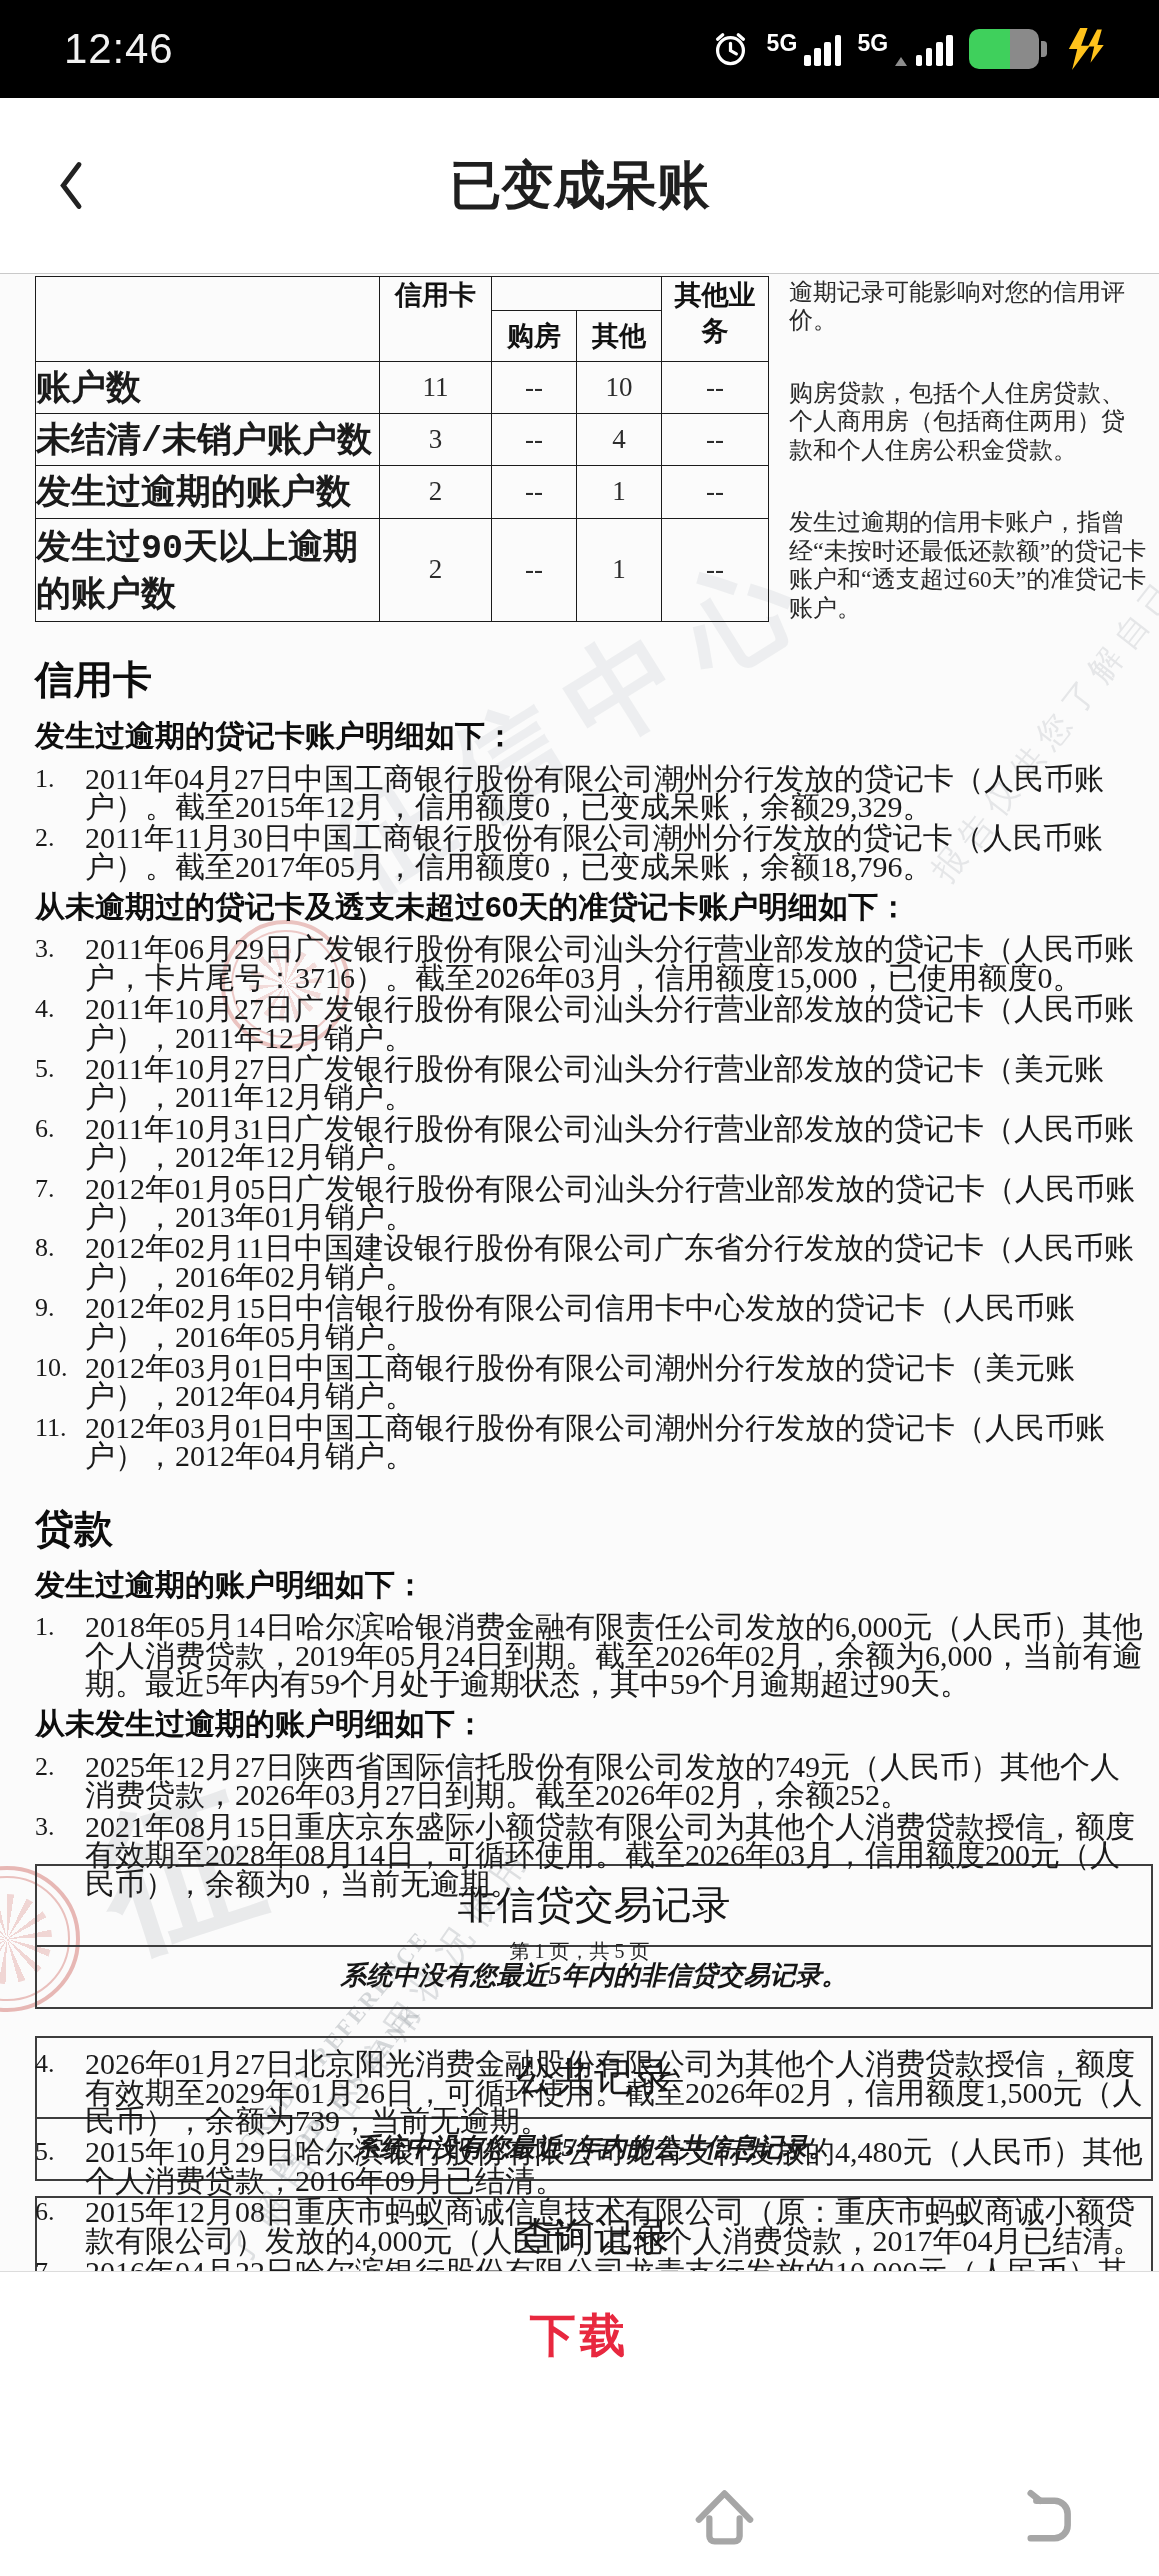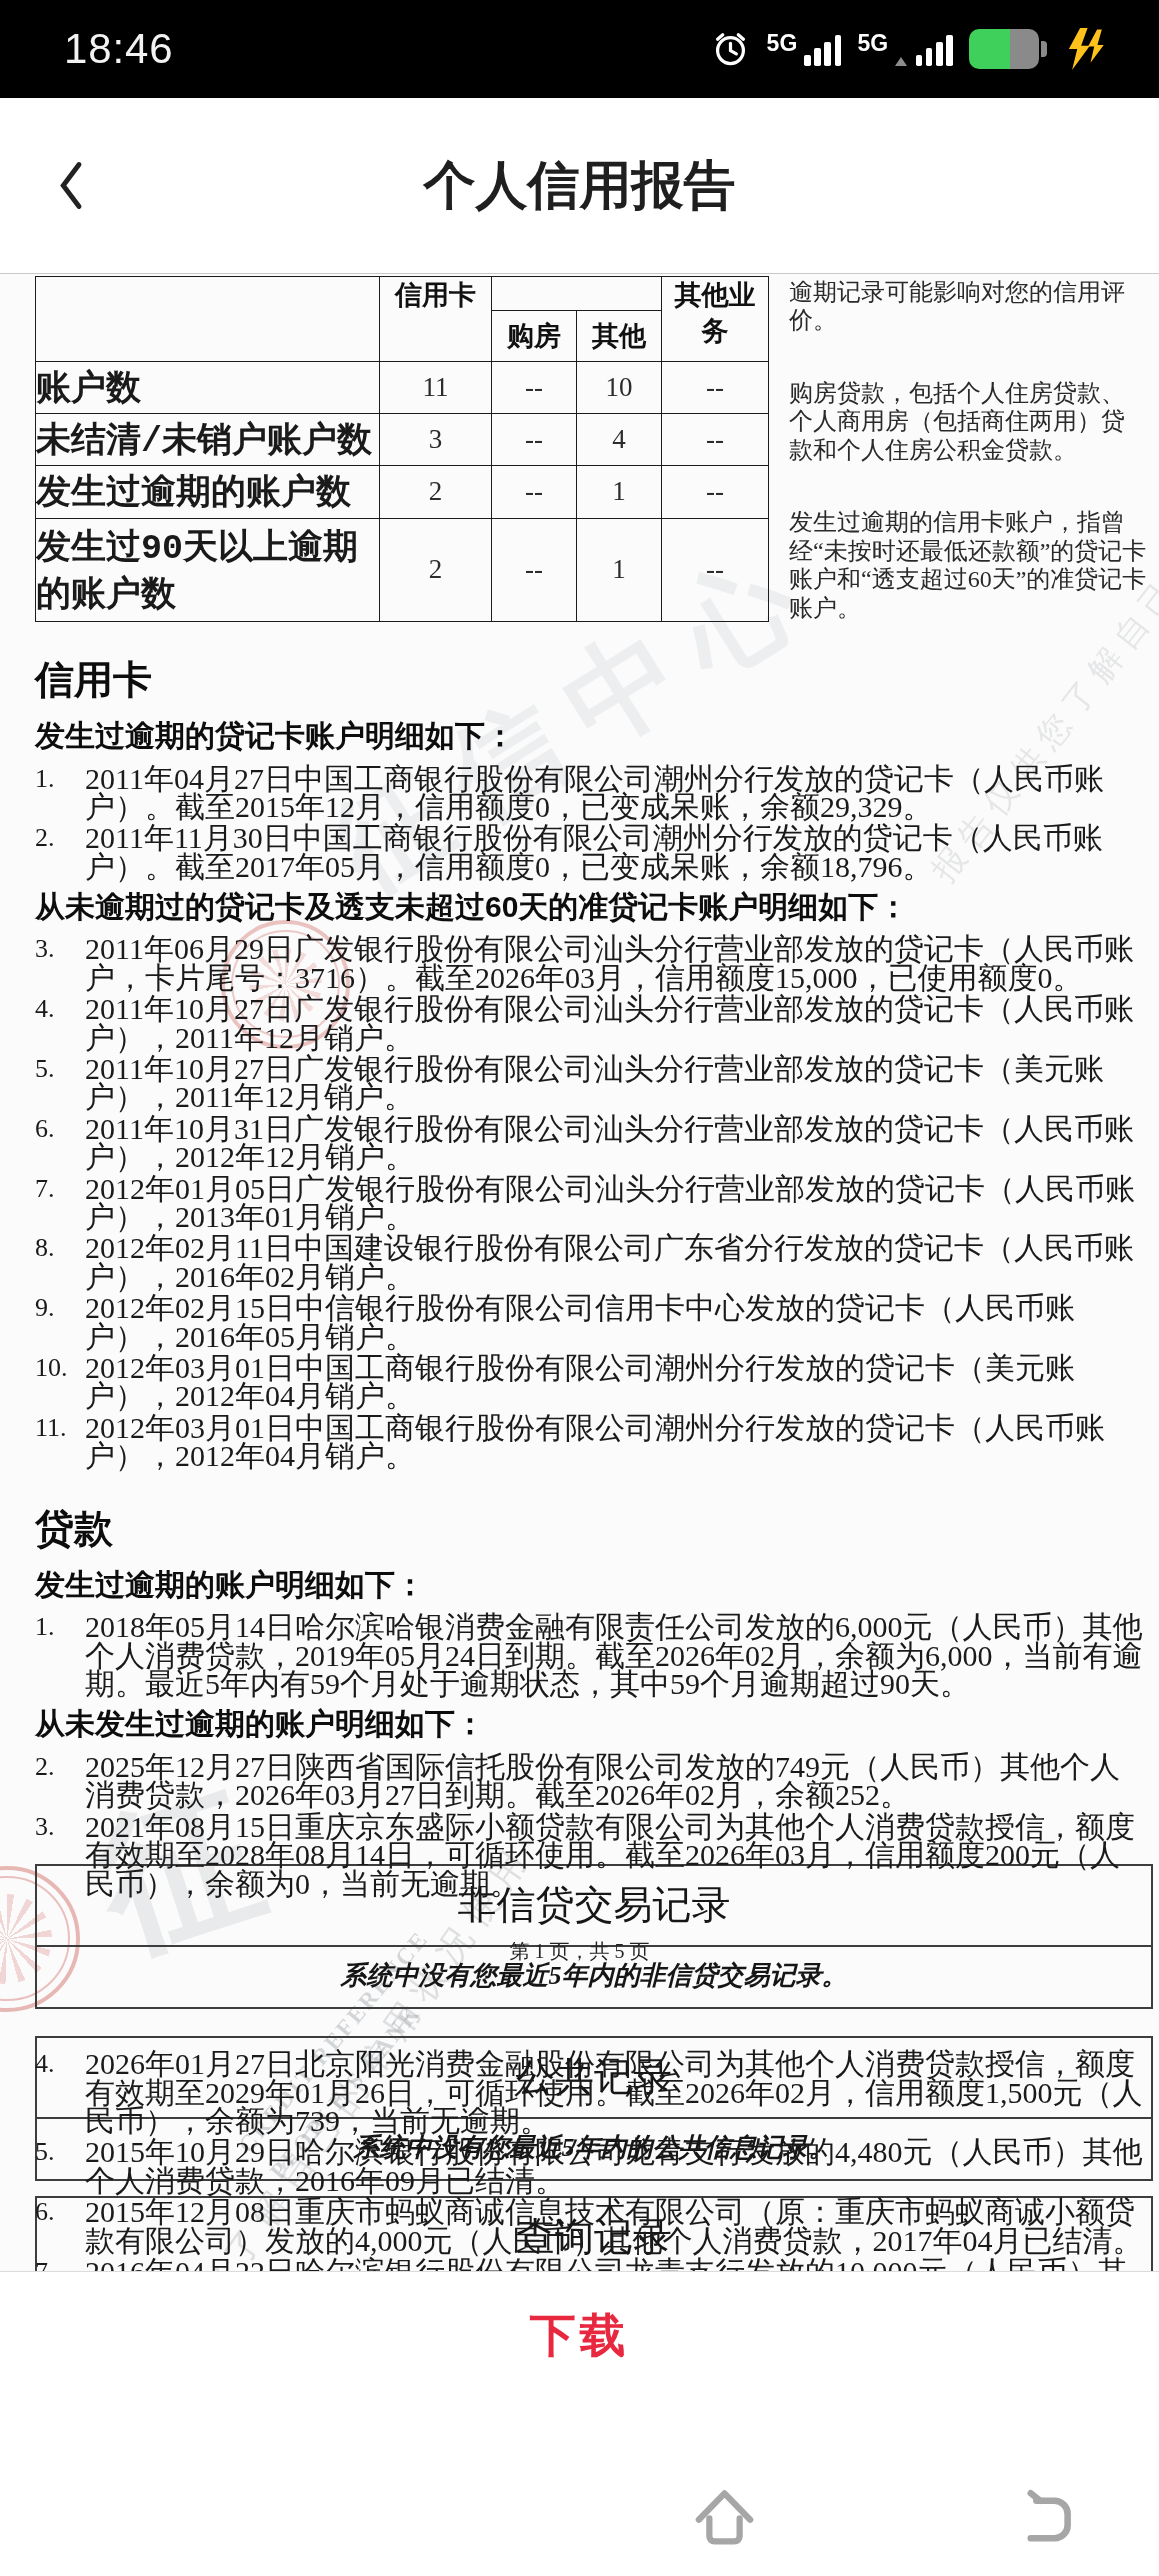--- a/index.html
+++ b/index.html
@@ -110,21 +110,21 @@
   .nav-home{left:683px;}
   .nav-back{left:1003px;}
   .nav-menu .bar{width:61px;height:9.2px;border-radius:4.6px;background:#a6a6a6;margin:5.5px 0;}
 </style>
 </head>
 <body>
 
 <div class="phone">
 
   <div class="status-bar">
-    <span class="sb-time">18:46</span>
+    <span class="sb-time">12:46</span>
     <div class="sb-right">
       <span style="display:flex;">
         <svg width="39" height="42" viewBox="0 0 24 26" fill="none" stroke="#fff" stroke-width="2" stroke-linecap="round">
           <circle cx="12" cy="14" r="8"></circle>
           <path d="M12 9.5 V14 l3.6 2"></path>
           <path d="M4 7 L7.2 4.2"></path>
             <path d="M20 7 L16.8 4.2"></path>
         </svg>
       </span>
       <div class="net-group">
@@ -156,21 +156,21 @@
       <span style="display:flex;">
         <svg width="42" height="50" viewBox="0 0 26 30">
           <path d="M10 2 L3 15 h5.2 L5 28 L16 13 h-5.4 L14.6 2 z" fill="#ffc21c"></path>
           <path d="M20.5 3 l-5.6 10.4 h3.8 L16.4 23.5 24.6 12.6 h-3.9 L23.4 3 z" fill="#ffc21c"></path>
         </svg>
       </span>
     </div>
   </div>
 
   <div class="app-header">
-    <div class="app-title">个人信用报告</div>
+    <div class="app-title">已变成呆账</div>
     <div class="back-btn">
       <span style="display:flex;">
         <svg width="42" height="59" viewBox="0 0 24 32" fill="none" stroke="#222" stroke-width="2.8" stroke-linecap="round">
           <path d="M16 4 L7 16 L16 28"></path>
         </svg>
       </span>
     </div>
   </div>
 
   <div class="document">

